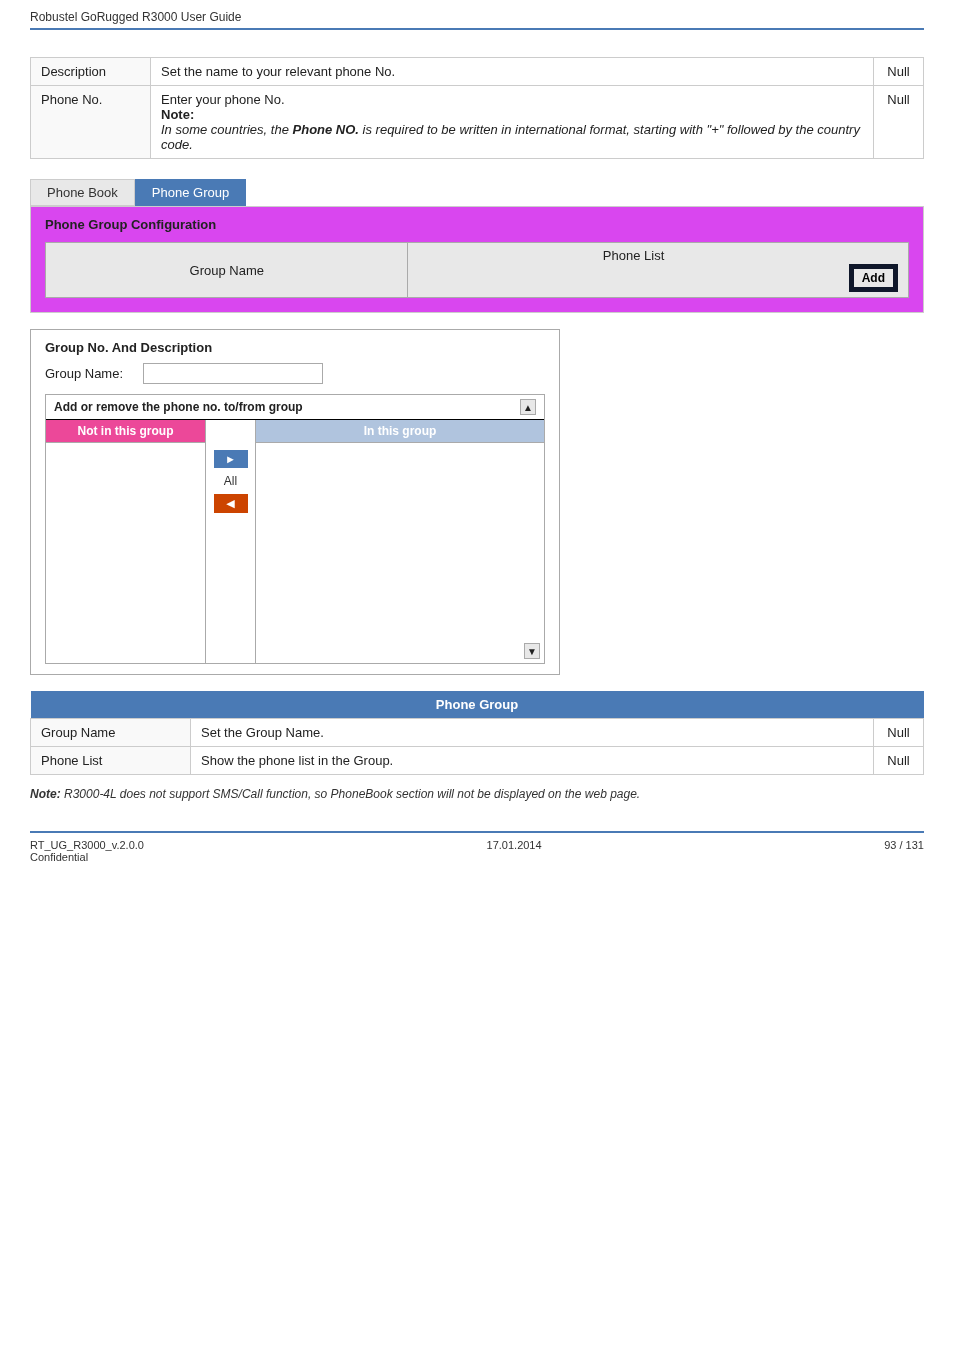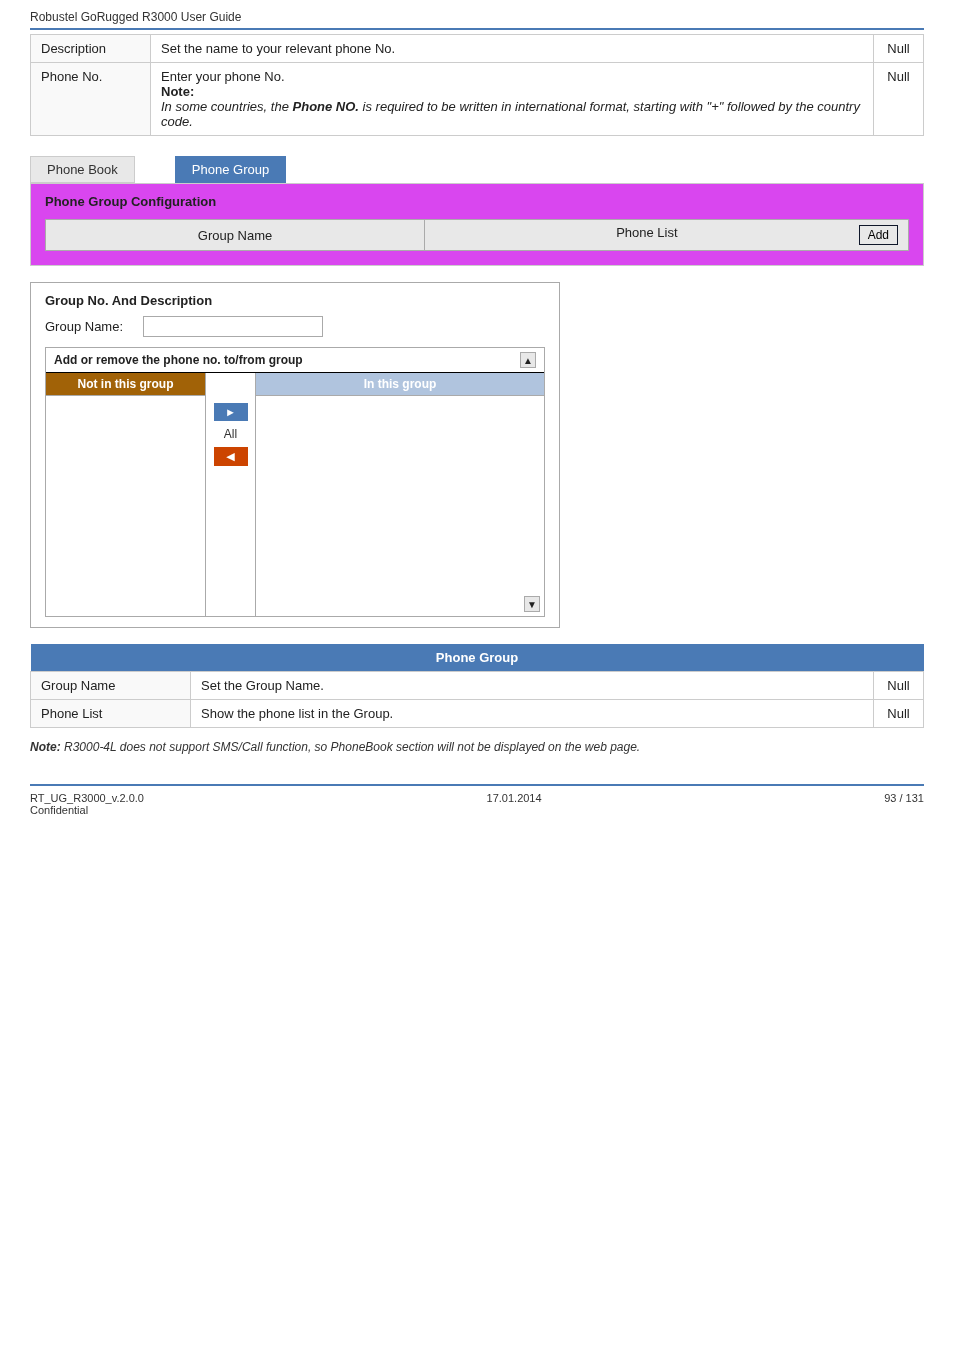--- a/index.html
+++ b/index.html
@@ -11,21 +11,21 @@
       width: 954px;
       min-height: 1350px;
       padding: 0;
     }
     .page-wrapper {
       padding: 10px 30px 20px 30px;
     }
     .doc-title {
       font-size: 12px;
       color: #333;
-      margin-bottom: 4px;
+      margin-bottom: 27px;
       padding-bottom: 4px;
       border-bottom: 2px solid #4a7ab5;
     }
 
     
     .desc-table {
       width: 100%;
       border-collapse: collapse;
       margin-bottom: 20px;
     }
@@ -44,21 +44,20 @@
     }
     .desc-table .col-null {
       width: 50px;
       text-align: center;
     }
 
     
     .tabs-row {
       display: flex;
       margin-bottom: 0;
-      gap: 40px;
     }
     .tab-btn {
       padding: 5px 16px;
       font-size: 13px;
       cursor: pointer;
       border: 1px solid #ccc;
       background: #e8e8e8;
       color: #333;
     }
     .tab-btn.active {
@@ -84,27 +83,28 @@
       border-collapse: collapse;
     }
     .config-table th {
       border: 1px solid #aaa;
       background: #e8e8e8;
       padding: 5px 10px;
       font-weight: normal;
       text-align: center;
     }
     .add-btn {
-      border: 1px solid #0f172a;
+      border: 5px solid #0f172a;
       background: #e8e8e8;
       padding: 2px 8px;
       cursor: pointer;
       font-size: 12px;
       float: right;
-      margin-top: 0;
+      margin-top: 16px;
+      font-weight: bold;
     }
 
     
     .group-desc-box {
       border: 1px solid #aaa;
       padding: 10px 14px;
       margin-bottom: 16px;
       background: #fff;
       width: 530px;
     }
@@ -162,21 +162,21 @@
     }
     .phone-group-columns {
       display: flex;
       align-items: stretch;
     }
     .not-in-group-col {
       width: 160px;
       border-right: 1px solid #aaa;
     }
     .col-header-btn {
-      background: #a16207;
+      background: #ec4899;
       color: #fff;
       font-weight: bold;
       font-size: 12px;
       padding: 4px 8px;
       text-align: center;
       border-bottom: 1px solid #aaa;
     }
     .in-group-col {
       flex: 1;
     }

